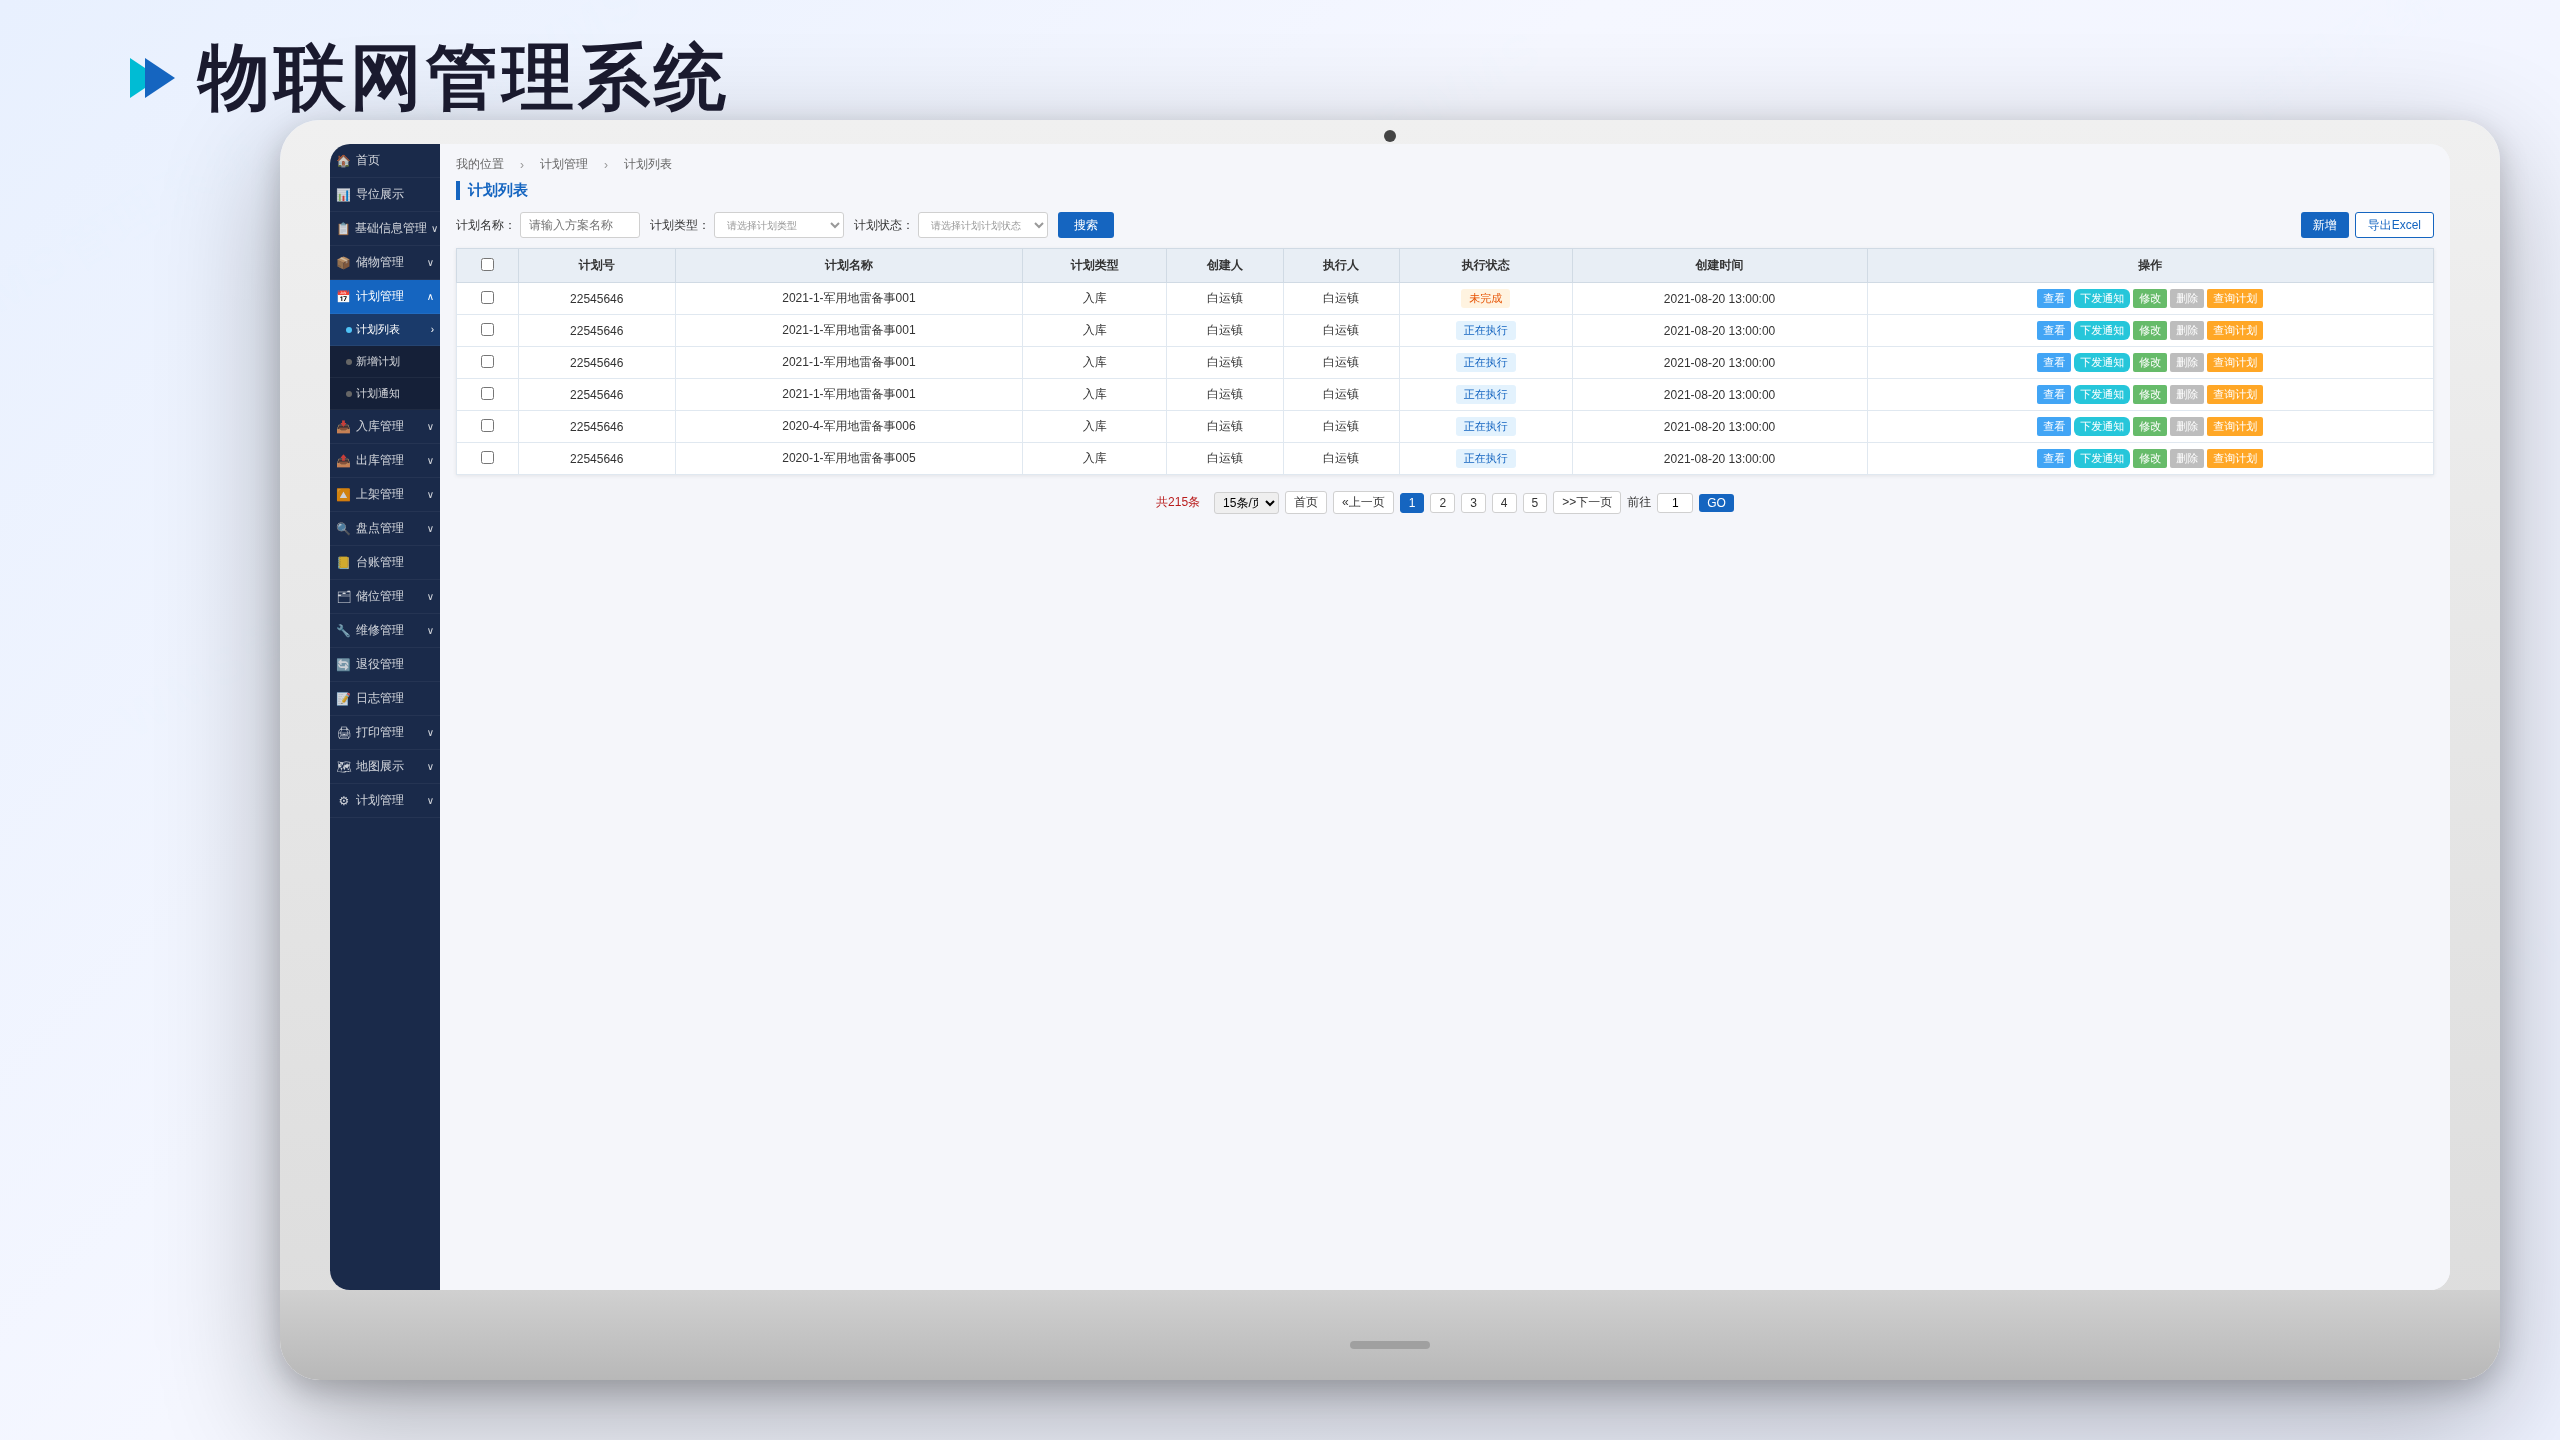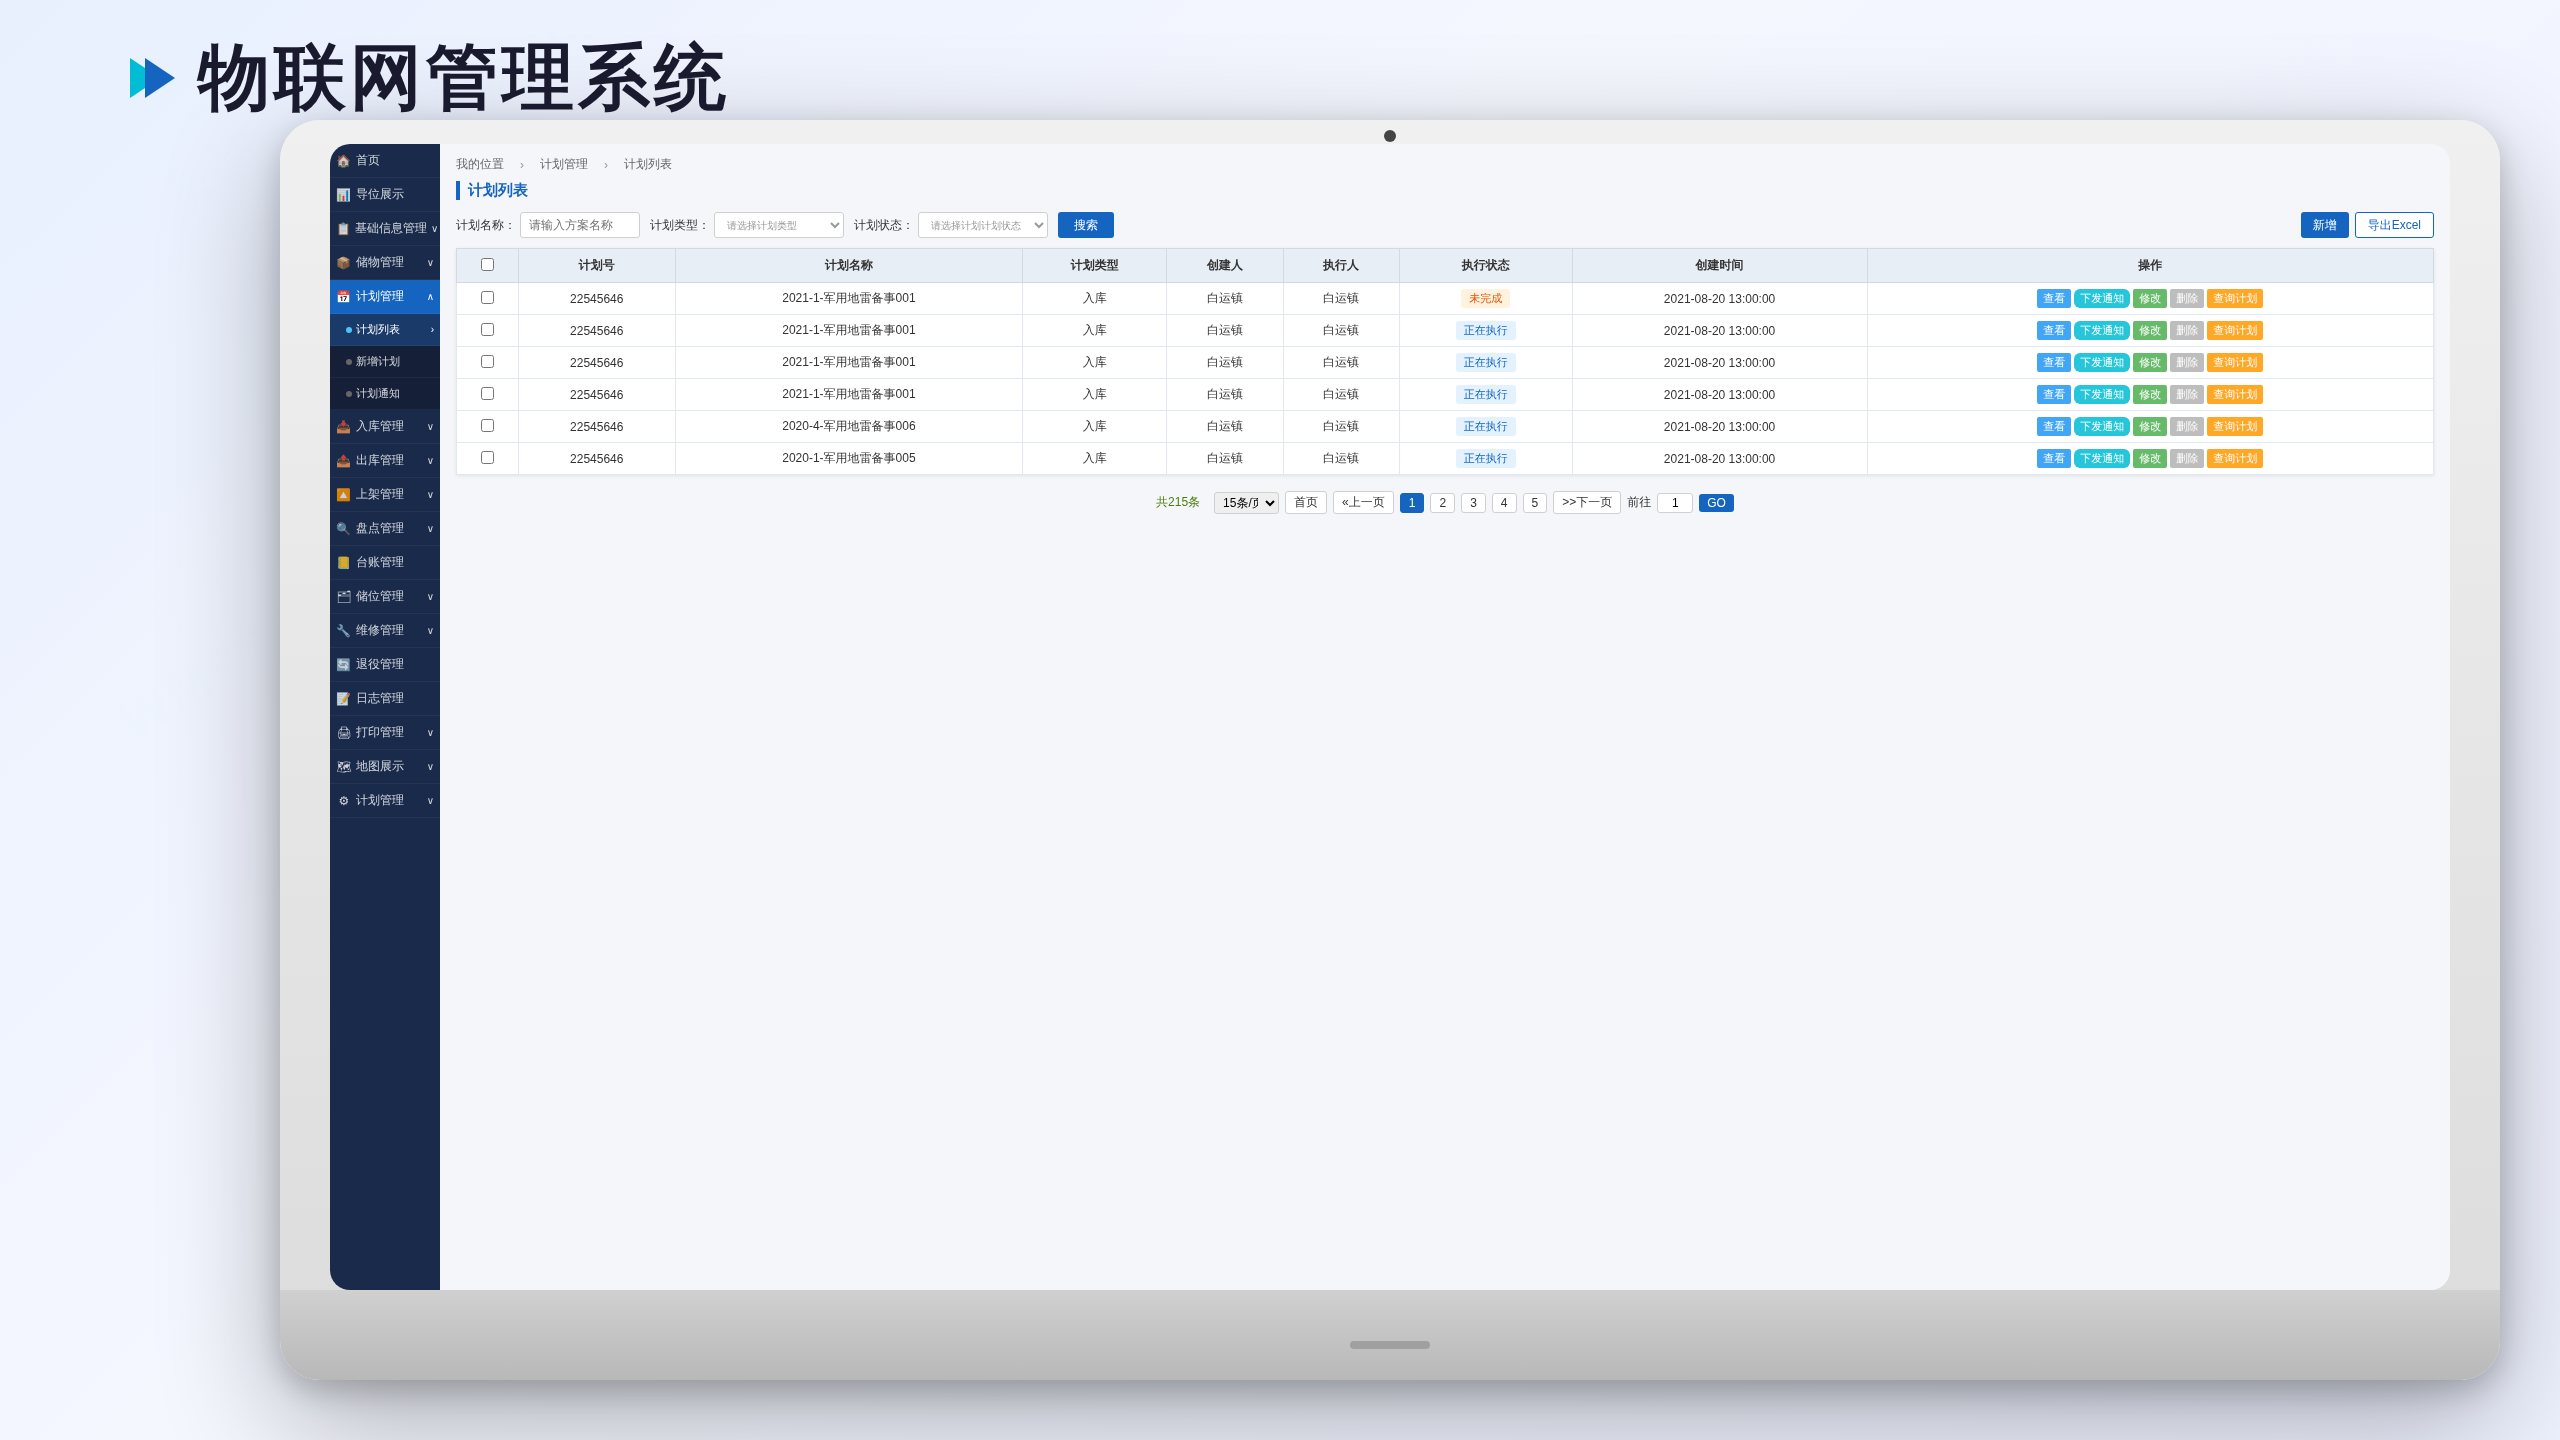--- a/index.html
+++ b/index.html
@@ -342,21 +342,21 @@
     
     .pagination {
       display: flex;
       align-items: center;
       justify-content: center;
       gap: 6px;
       margin-top: 16px;
       font-size: 12px;
       color: #333;
     }
-    .pagination .total { color: #4d7c0f; margin-right: 8px; }
+    .pagination .total { color: #b91c1c; margin-right: 8px; }
     .page-size-select {
       border: 1px solid #d0d0d0;
       border-radius: 3px;
       padding: 2px 4px;
       font-size: 12px;
       width: 65px;
     }
     .page-btn {
       border: 1px solid #d0d0d0;
       background: white;

